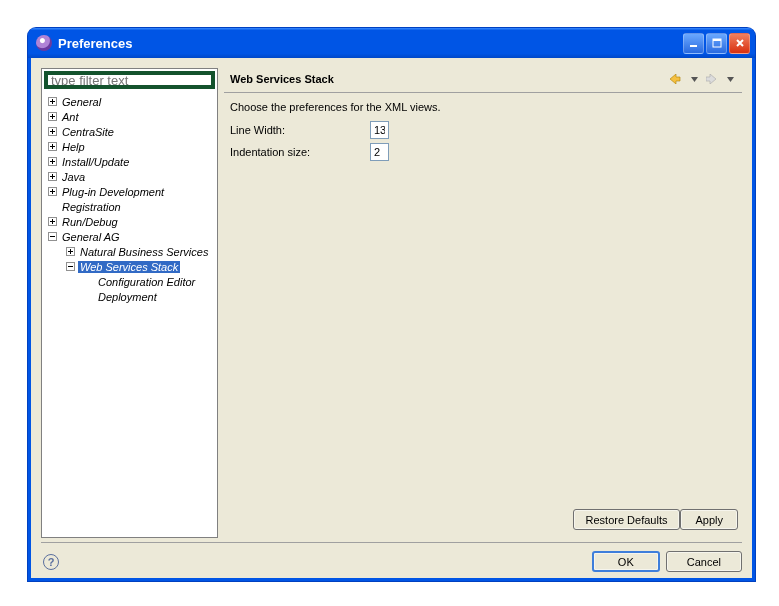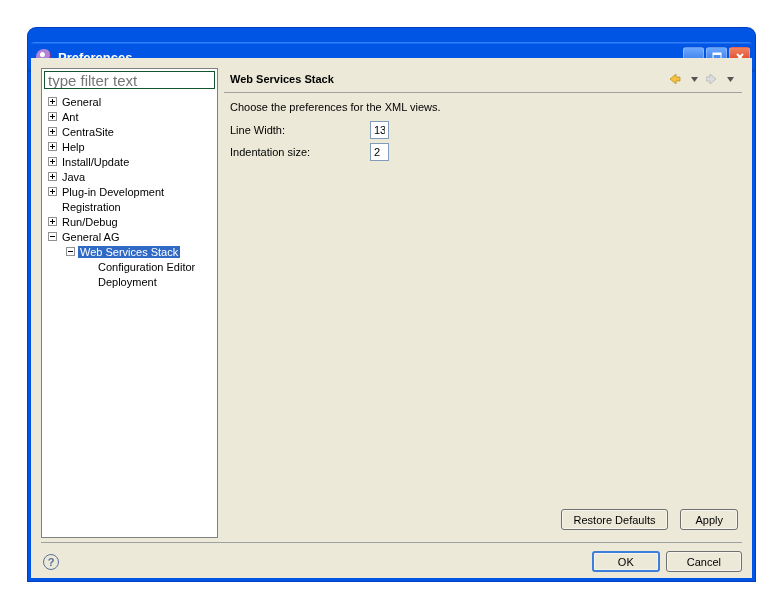--- a/index.html
+++ b/index.html
@@ -1,59 +1,59 @@
 <!DOCTYPE html>
 <html><head>
 <meta charset="utf-8">
 <style>
 * { box-sizing: border-box; margin: 0; padding: 0; font-family: Tahoma, sans-serif; font-size: 11px; }
 body { background: #fff; width: 779px; height: 606px; position: relative; overflow: hidden; }
 
 
 .window-outer { position: absolute; left: 28px; top: 28px; width: 727px; height: 553px; background: #0055e5; border-radius: 8px 8px 0 0; box-shadow: 0 0 0 1px #0040c0; }
-.titlebar { height: 30px; background: linear-gradient(to bottom, #3c8cff 0%, #0055e5 8%, #0055e5 85%, #0048c8 100%); border-radius: 7px 7px 0 0; display: flex; align-items: center; padding: 0 5px 0 8px; margin-top: 14px; }
+.titlebar { height: 30px; background: linear-gradient(to bottom, #3c8cff 0%, #0055e5 8%, #0055e5 85%, #0048c8 100%); border-radius: 7px 7px 0 0; display: flex; align-items: center; padding: 0 5px 0 8px; }
 .titlebar-icon { width: 16px; height: 16px; background: radial-gradient(circle at 40% 35%, #fff 0 2px, #b084d6 3px 7px, #6a3aa0 8px); border-radius: 50%; margin-right: 6px; }
 .titlebar-text { color: #fff; font-weight: bold; font-size: 13px; flex: 1; }
 .win-btns { display: flex; gap: 2px; }
 .win-btn { width: 21px; height: 21px; border-radius: 3px; border: 1px solid #fff4; display: flex; align-items: center; justify-content: center; color: #fff; font-weight: bold; }
 .win-min, .win-max { background: linear-gradient(#6aa8ff, #2a6be0); }
 .win-close { background: linear-gradient(#f08060, #d83010); }
 .win-btn svg { display: block; }
 
 .client { position: absolute; left: 3px; top: 30px; right: 3px; bottom: 3px; background: #ece9d8; }
 
 
 .main { display: flex; padding: 10px 10px 4px 10px; height: calc(100% - 36px); }
 .left-panel { width: 177px; background: #fff; border: 1px solid #808080; display: flex; flex-direction: column; }
-.filter-input { margin: 2px 2px 4px 2px; padding: 1px 3px; border: 1px solid #14532d; font-size: 15px; color: #555; height: 18px; }
+.filter-input { margin: 2px 2px 4px 2px; padding: 1px 3px; border: 4px solid #14532d; font-size: 13px; color: #555; height: 18px; }
 .tree { flex: 1; overflow: auto; padding: 1px 0 2px 2px; }
 .tree-item { display: flex; align-items: center; height: 15px; padding-left: 4px; cursor: default; white-space: nowrap; }
 .expander { width: 9px; height: 9px; border: 1px solid #919191; background: #fff; margin-right: 3px; position: relative; flex-shrink: 0; }
 .expander::before { content: ""; position: absolute; left: 1px; right: 1px; top: 3px; height: 1px; background: #000; }
 .expander.plus::after { content: ""; position: absolute; top: 1px; bottom: 1px; left: 3px; width: 1px; background: #000; }
 .expander-spacer { width: 12px; flex-shrink: 0; }
-.tree-label { padding: 0 2px; }
+.tree-label { padding: 0 2px; font-style: italic; }
 .tree-label.selected { background: #316ac5; color: #fff; }
 .indent-1 { padding-left: 4px; }
 .indent-2 { padding-left: 22px; }
 .indent-3 { padding-left: 40px; }
 
 .right-panel { flex: 1; background: #ece9d8; padding: 0 0 0 6px; display: flex; flex-direction: column; }
 .right-header { display: flex; align-items: center; border-bottom: 1px solid #a0a0a0; padding: 3px 4px 5px 6px; }
 .right-title { font-weight: bold; font-size: 11px; flex: 1; }
 .nav-arrows { display: flex; align-items: center; gap: 2px; }
 .arrow-btn { width: 16px; height: 16px; display: flex; align-items: center; justify-content: center; }
 
 .right-body { flex: 1; padding: 8px 6px; }
 .desc-text { margin-bottom: 8px; }
 .field-row { display: flex; align-items: center; margin-bottom: 4px; gap: 48px; }
 .field-label { width: 92px; }
 .field-input { width: 19px; height: 18px; border: 1px solid #7f9db9; background: #fff; padding: 0 3px; text-align: left; }
 
-.right-buttons { display: flex; justify-content: flex-end; gap: 12px; padding: 4px 4px 8px 0; }
+.right-buttons { display: flex; justify-content: flex-end; gap: 0; padding: 4px 4px 8px 0; }
 .btn { height: 21px; padding: 0 12px; background: #ece9d8; border: 1px solid #707070; border-radius: 3px; font-size: 11px; cursor: default; box-shadow: inset 0 0 0 1px #fff8; }
 .btn.default { border: 2px solid #3e7edb; padding: 0 24px; }
 
 .bottom-bar { position: absolute; left: 10px; right: 10px; bottom: 4px; display: flex; align-items: center; border-top: 1px solid #a0a0a0; padding-top: 6px; height: 32px; }
 .help-icon { width: 16px; height: 16px; border: 1.5px solid #5a6f9e; border-radius: 50%; display: flex; align-items: center; justify-content: center; color: #5a6f9e; font-weight: bold; margin-left: 2px; }
 .bottom-bar .spacer { flex: 1; }
 </style>
 </head>
 <body>
 
@@ -119,20 +119,24 @@
               <span class="expander-spacer"></span>
               <span class="tree-label">Registration</span>
             </div>
           <div class="tree-item indent-1">
               <span class="expander plus"></span>
               <span class="tree-label">Run/Debug</span>
             </div>
           <div class="tree-item indent-1">
               <span class="expander"></span>
               <span class="tree-label">General AG</span>
+            </div>
+          <div class="tree-item indent-2">
+              <span class="expander plus"></span>
+              <span class="tree-label">Natural Business Services</span>
             </div>
           <div class="tree-item indent-2">
               <span class="expander"></span>
               <span class="tree-label selected">Web Services Stack</span>
             </div>
           <div class="tree-item indent-3">
               <span class="expander-spacer"></span>
               <span class="tree-label">Configuration Editor</span>
             </div>
           <div class="tree-item indent-3">

